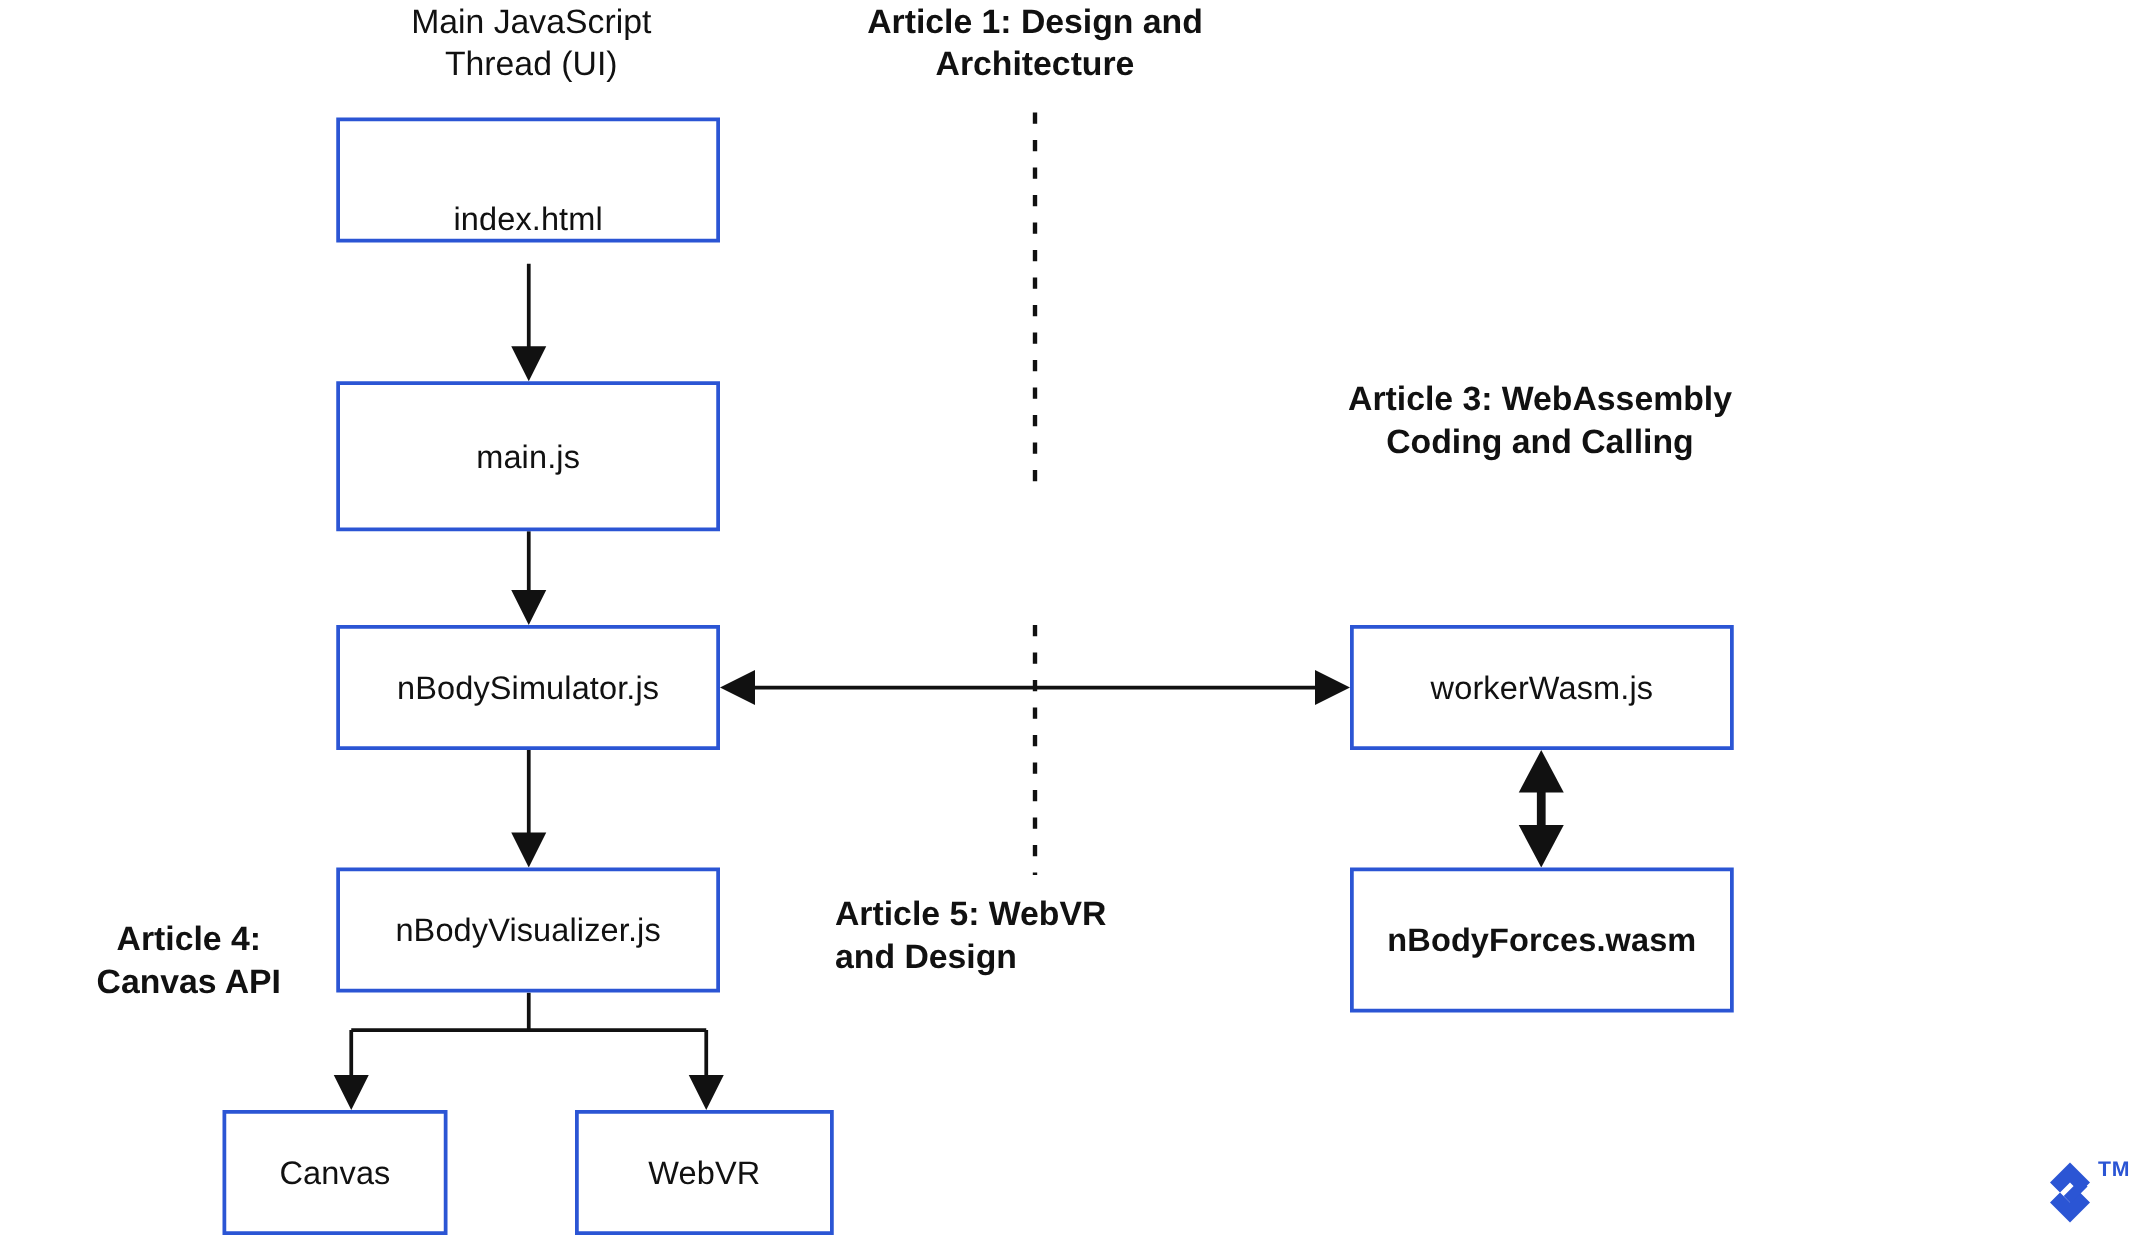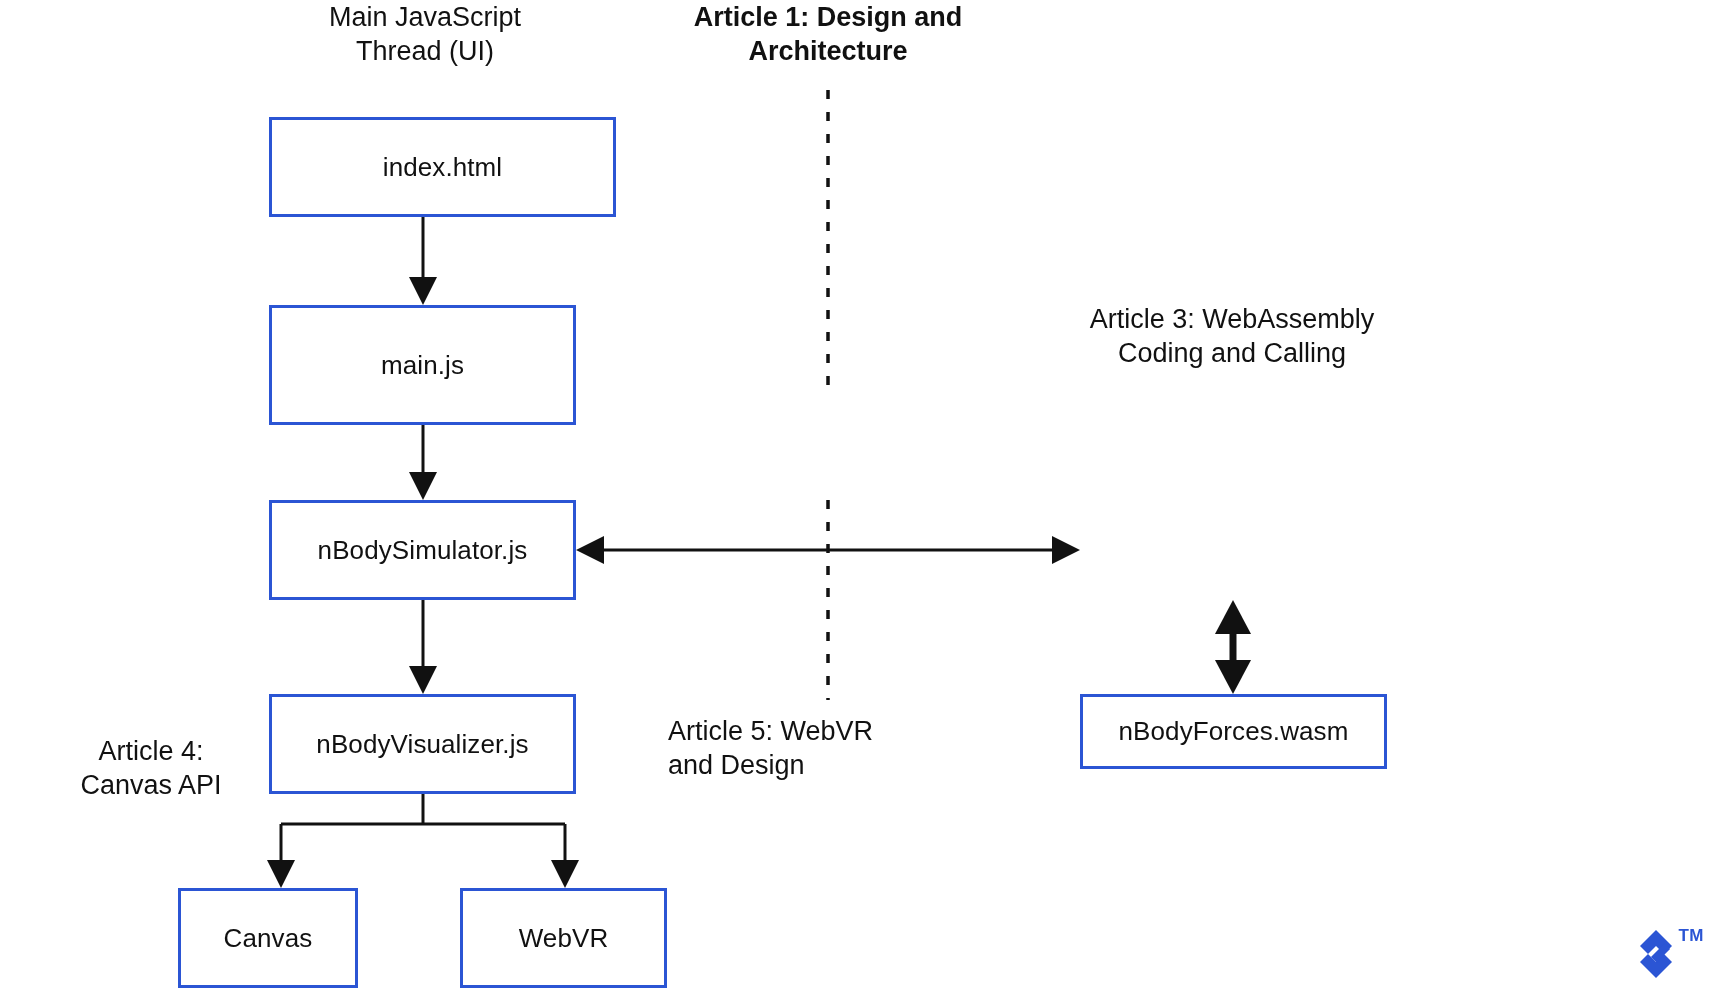--- a/index.html
+++ b/index.html
@@ -32,21 +32,21 @@
 
   #header-main   { left: 225px;  top: 0px;  width: 400px; }
   #header-center { left: 628px;  top: 0px;  width: 400px; font-weight: bold; }
   #header-worker { left: 1032px; top: 0px;  width: 400px; }
 
   
   .annot {
     position: absolute;
     font-size: 27px;
     line-height: 34px;
-    font-weight: normal;
+    font-weight: bold;
     color: #111111;
     white-space: pre-line;
     text-align: center;
   }
   #annot-a2 { left: 628px;  top: 380px; width: 400px; }
   #annot-a3 { left: 1032px; top: 302px; width: 400px; }
   #annot-a4 { left: 0px;    top: 734px; width: 214px; padding-left: 44px; }
   #annot-a5 { left: 668px;  top: 714px; width: 360px; text-align: left; }
 
   
@@ -56,28 +56,28 @@
     background: #ffffff;
     border: 3px solid var(--box-border, #2b55d4);
     display: flex;
     align-items: center;
     justify-content: center;
     font-size: 26px;
     color: #111111;
     letter-spacing: 0.1px;
   }
 
-  #node-index      { left: 269px;  top: 117px; width: 347px; height: 100px; }
+  #node-index      { left: 269px;  top: 94px; width: 307px; height: 100px; align-items: flex-end; }
   #node-main       { left: 269px;  top: 305px; width: 307px; height: 120px; }
   #node-simulator  { left: 269px;  top: 500px; width: 307px; height: 100px; }
   #node-visualizer { left: 269px;  top: 694px; width: 307px; height: 100px; text-align: right; }
   #node-canvas     { left: 178px;  top: 888px; width: 180px; height: 100px; }
   #node-webvr      { left: 460px;  top: 888px; width: 207px; height: 100px; }
   #node-worker     { left: 1080px; top: 500px; width: 307px; height: 100px; }
-  #node-wasm       { left: 1080px; top: 694px; width: 307px; height: 75px; }
+  #node-wasm       { left: 1080px; top: 694px; width: 307px; height: 116px; font-weight: bold; }
 
   
   #wires {
     position: absolute;
     left: 0; top: 0;
     width: 1720px;
     height: 996px;
     pointer-events: none;
   }
 
@@ -180,20 +180,23 @@
   </div>
 
   <div class="node" id="node-canvas">
     <span>Canvas</span>
   </div>
 
   <div class="node" id="node-webvr">
     <span>WebVR</span>
   </div>
 
+  <div class="node" id="node-worker">
+    <span>workerWasm.js</span>
+  </div>
 
   <div class="node" id="node-wasm">
     <span>nBodyForces.wasm</span>
   </div>
 
   <div id="brand">
     <svg width="52" height="58" viewBox="0 0 52 58" xmlns="http://www.w3.org/2000/svg">
       <g fill="#2b55d4">
         <polygon points="22,4 38,20 30,28 22,20 14,28 6,20"></polygon>
         <polygon points="30,28 38,36 22,52 6,36 14,28 22,36"></polygon>

